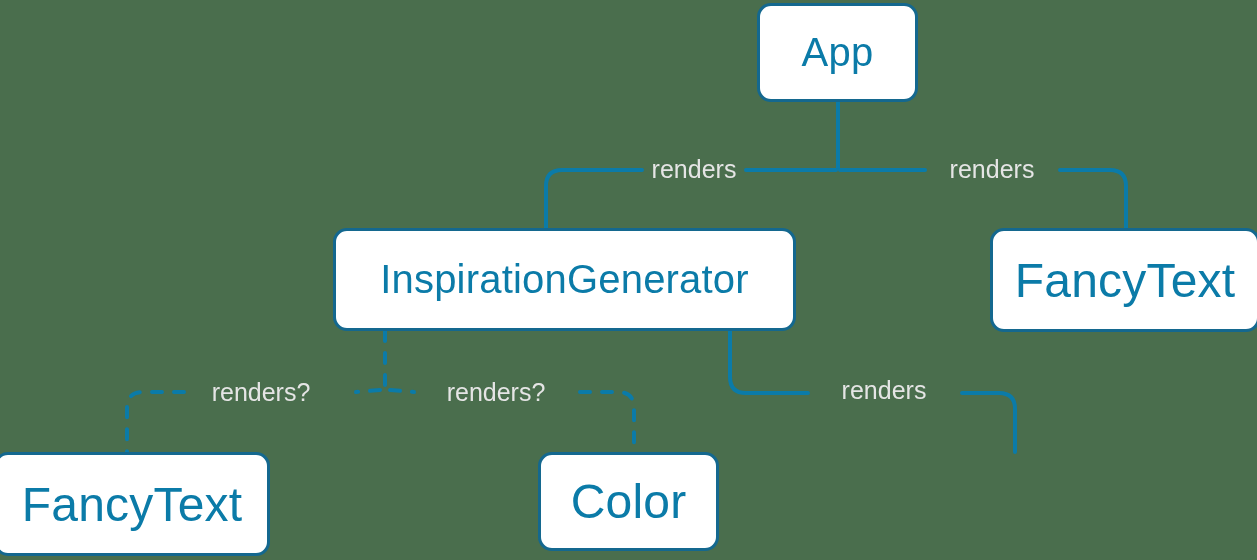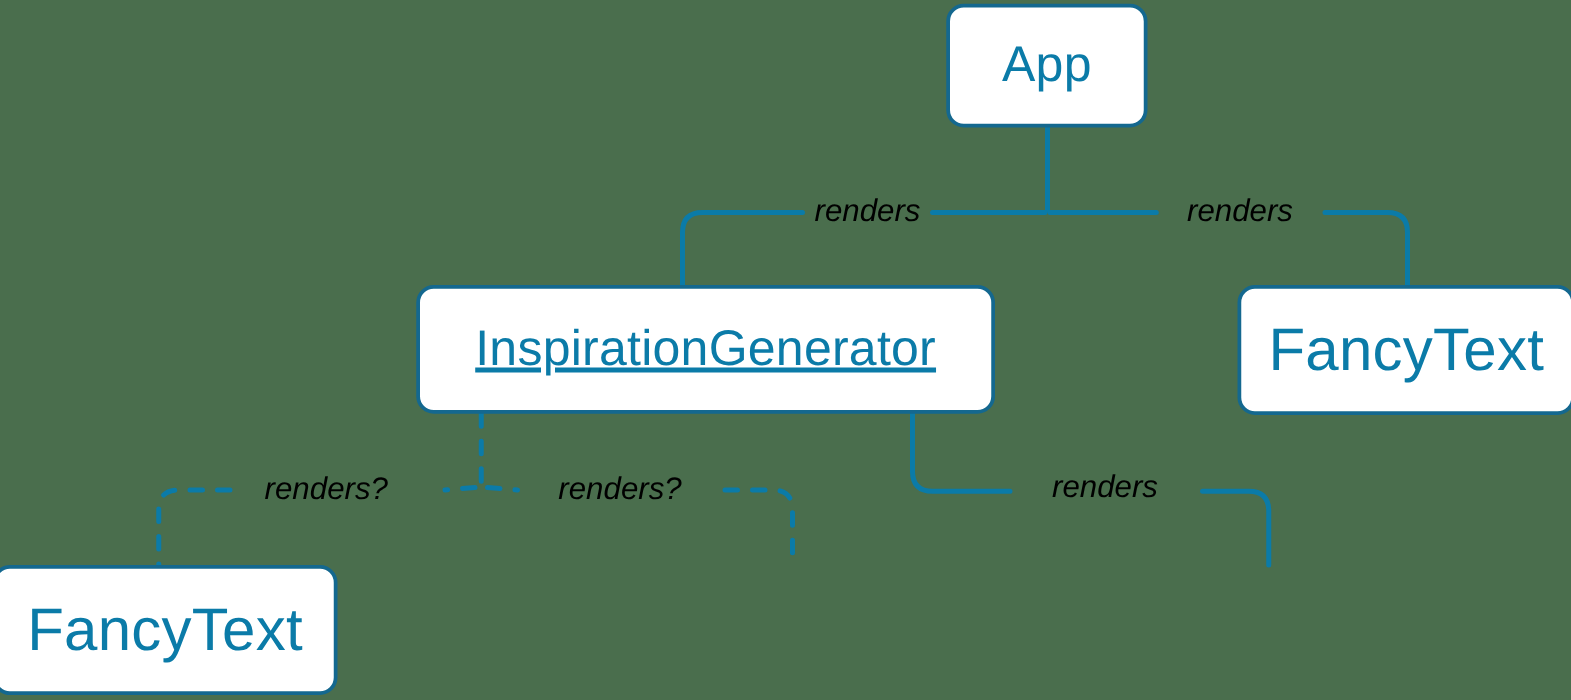--- a/index.html
+++ b/index.html
@@ -37,39 +37,38 @@
   }
   .node-label {
     color: #0b7ba8;
     font-size: 48px;
     font-weight: 400;
     letter-spacing: 0.2px;
     white-space: nowrap;
   }
   .edge-label {
     position: absolute;
-    color: #000000;
+    color: #e5e5e5;
     font-size: 25px;
     font-weight: 400;
     white-space: nowrap;
     z-index: 3;
     transform: translate(-50%, -50%);
-    font-style: italic;
   }
 
   
   #node-app        { left: 757px;  top: 3px;   width: 161px; height: 99px; }
   #node-inspgen    { left: 333px;  top: 228px; width: 463px; height: 103px; }
   #node-fancy-top  { left: 990px;  top: 228px; width: 270px; height: 104px; }
   #node-fancy-bot  { left: -6px;   top: 452px; width: 276px; height: 104px; }
   #node-color      { left: 538px;  top: 452px; width: 181px; height: 99px; }
   #node-copyright  { left: 879px;  top: 452px; width: 266px; height: 104px; }
 
   #node-app .node-label       { font-size: 40px; }
-  #node-inspgen .node-label   { font-size: 40px; text-decoration: underline; }
+  #node-inspgen .node-label   { font-size: 40px; }
 </style>
 </head>
 <body>
 
 <div id="diagram">
 
   <svg id="edges" viewBox="0 0 1257 560" xmlns="http://www.w3.org/2000/svg">
     <g fill="none" stroke="#0b7ba8" stroke-width="4" stroke-linecap="round" stroke-linejoin="round">
 
       <path d="M 838 102 L 838 168"></path>
@@ -112,15 +111,18 @@
   </div>
 
   <div class="node" id="node-fancy-top">
     <span class="node-label">FancyText</span>
   </div>
 
   <div class="node" id="node-fancy-bot">
     <span class="node-label">FancyText</span>
   </div>
 
+  <div class="node" id="node-color">
+    <span class="node-label">Color</span>
+  </div>
 
 
 </div>
 
 </body></html>

